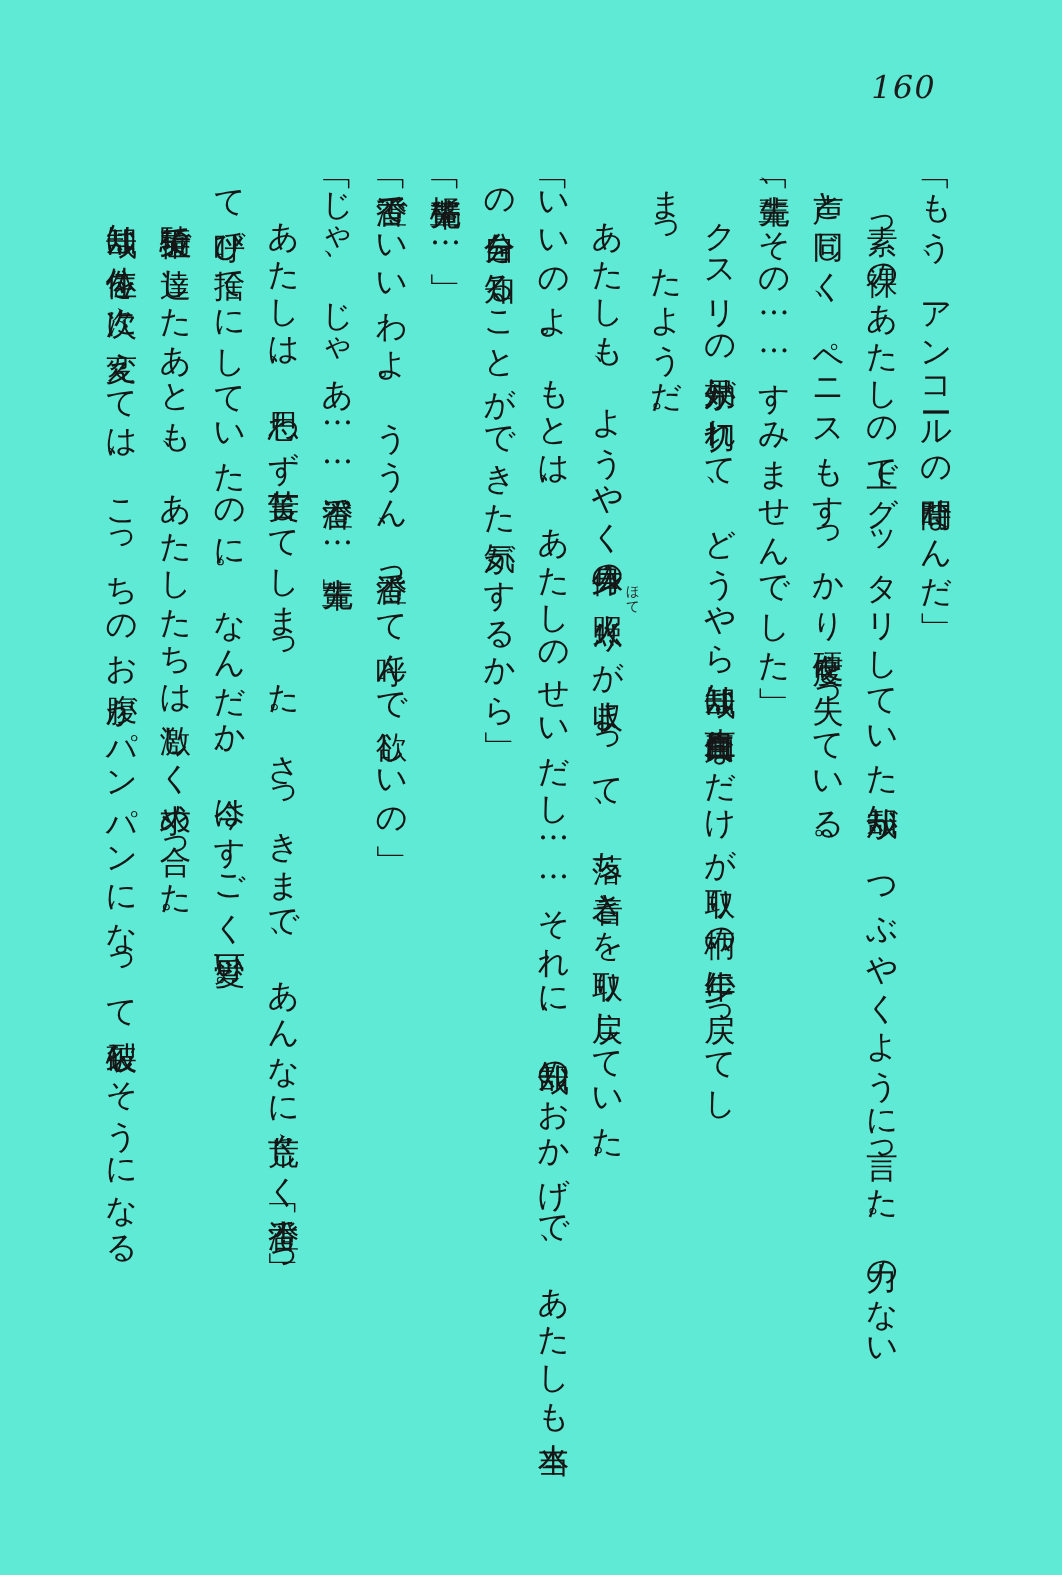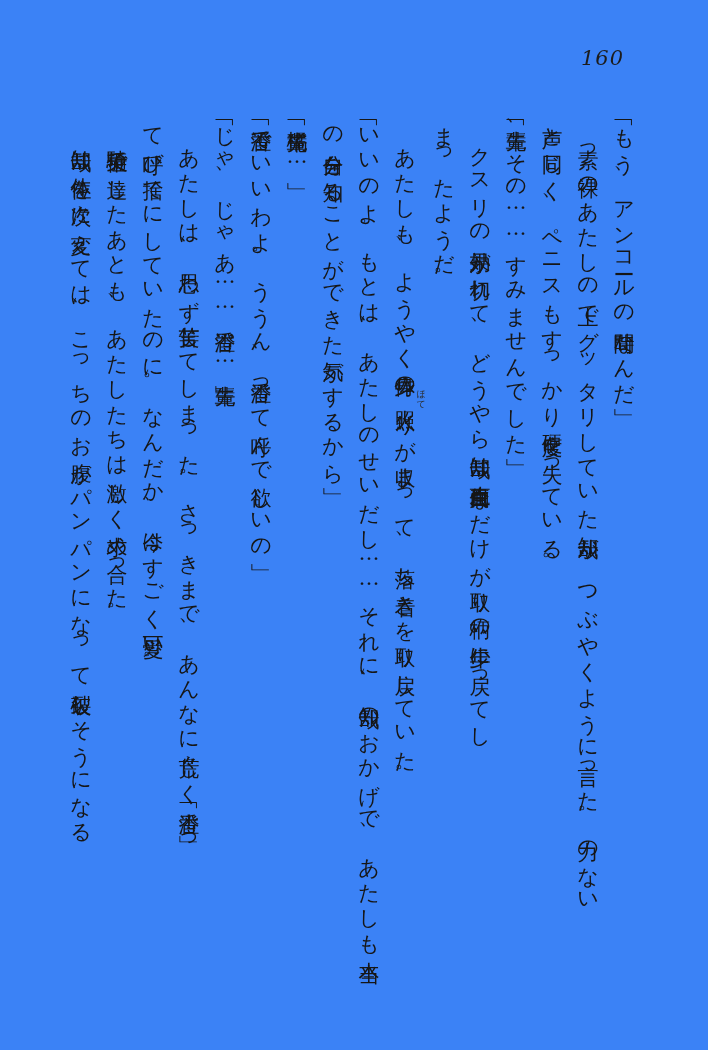--- a/index.html
+++ b/index.html
@@ -1,20 +1,20 @@
 <!DOCTYPE html>
 <html lang="ja"><head>
 <meta charset="utf-8">
 <style>
   html,body { margin:0; padding:0; background:#e8e8e8; }
   .page {
     position:relative;
     width:708px; height:1050px;
     margin:0 auto;
-    background:#3b82f6;
+    background:#5eead4;
     font-family:"DejaVu Serif","Liberation Serif",serif;
     color:#161616;
     overflow:hidden;
   }
   .page-number {
     position:absolute;
     top:46px; right:84px;
     font-size:21px;
     font-style:italic;
     letter-spacing:1px;

